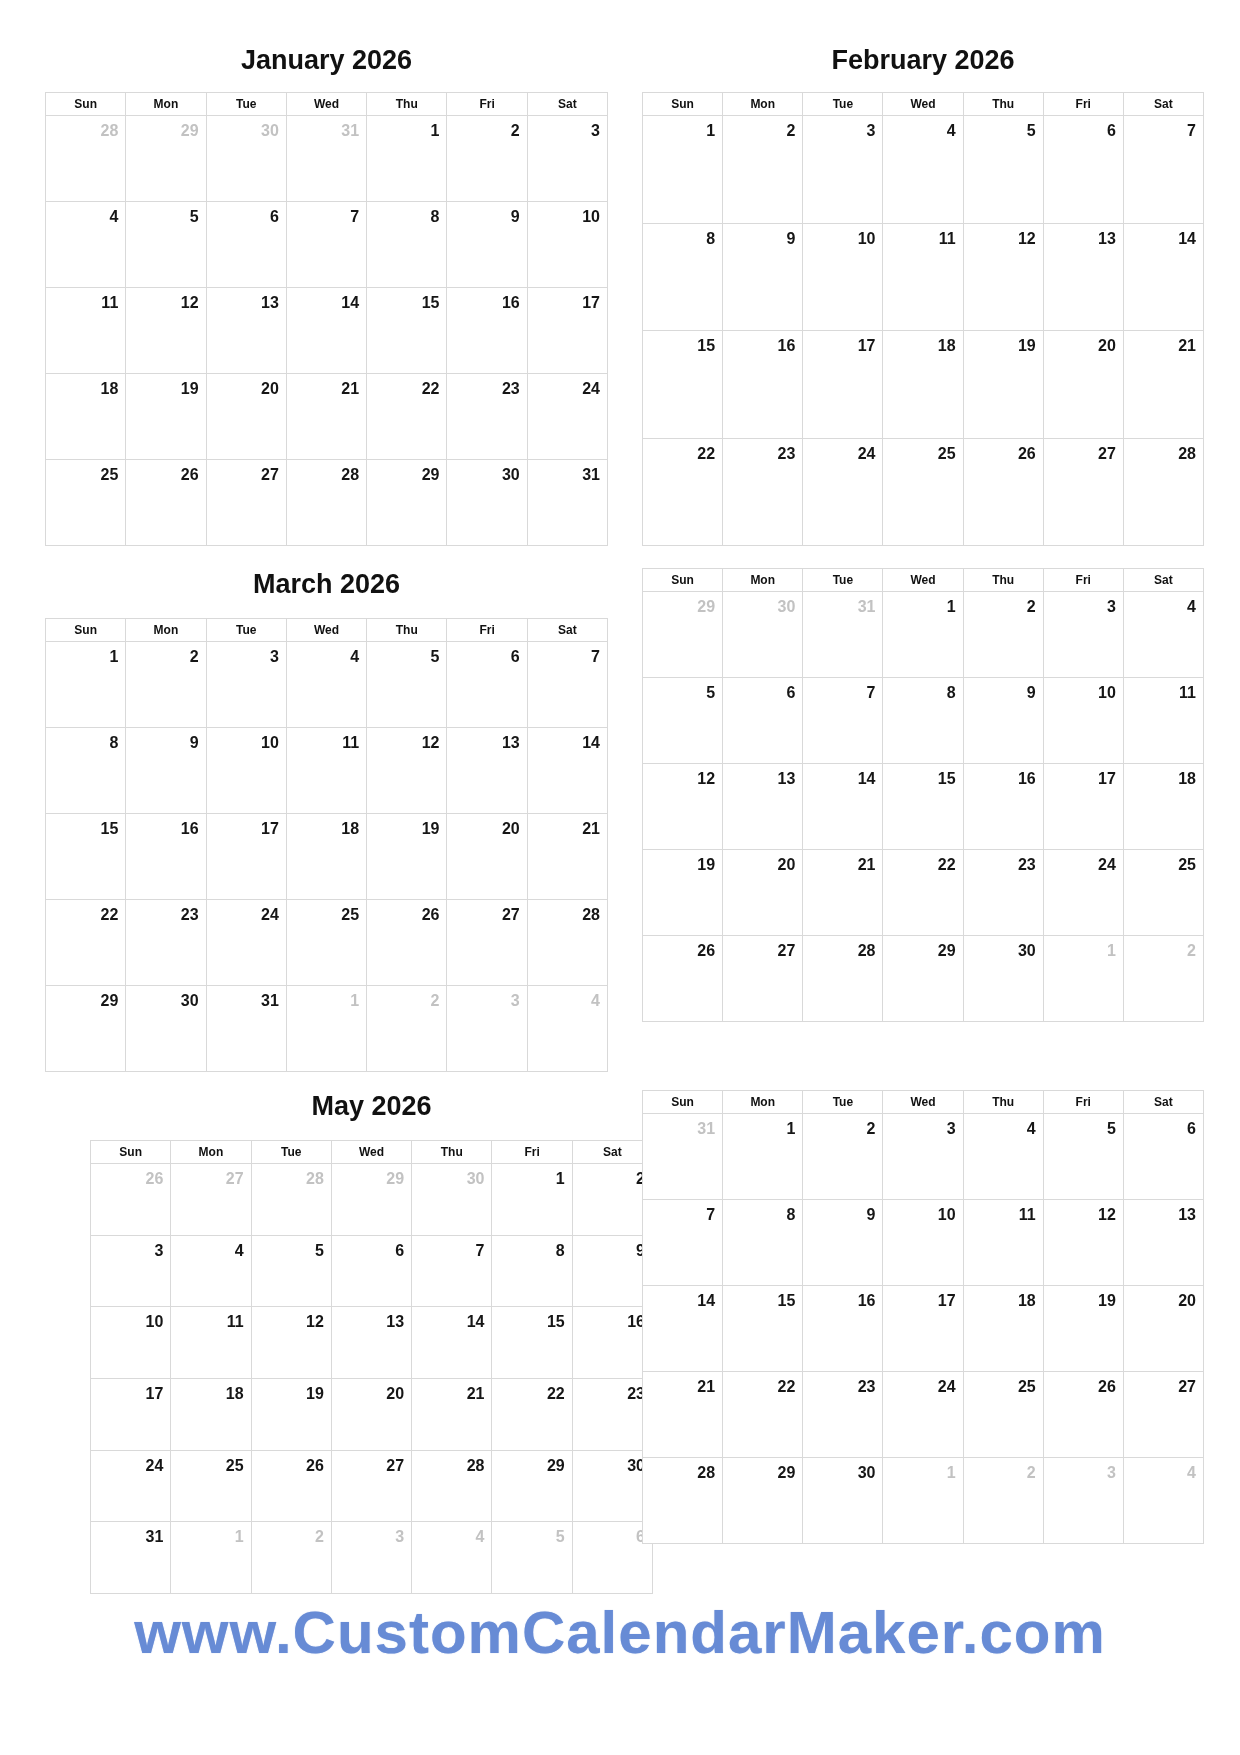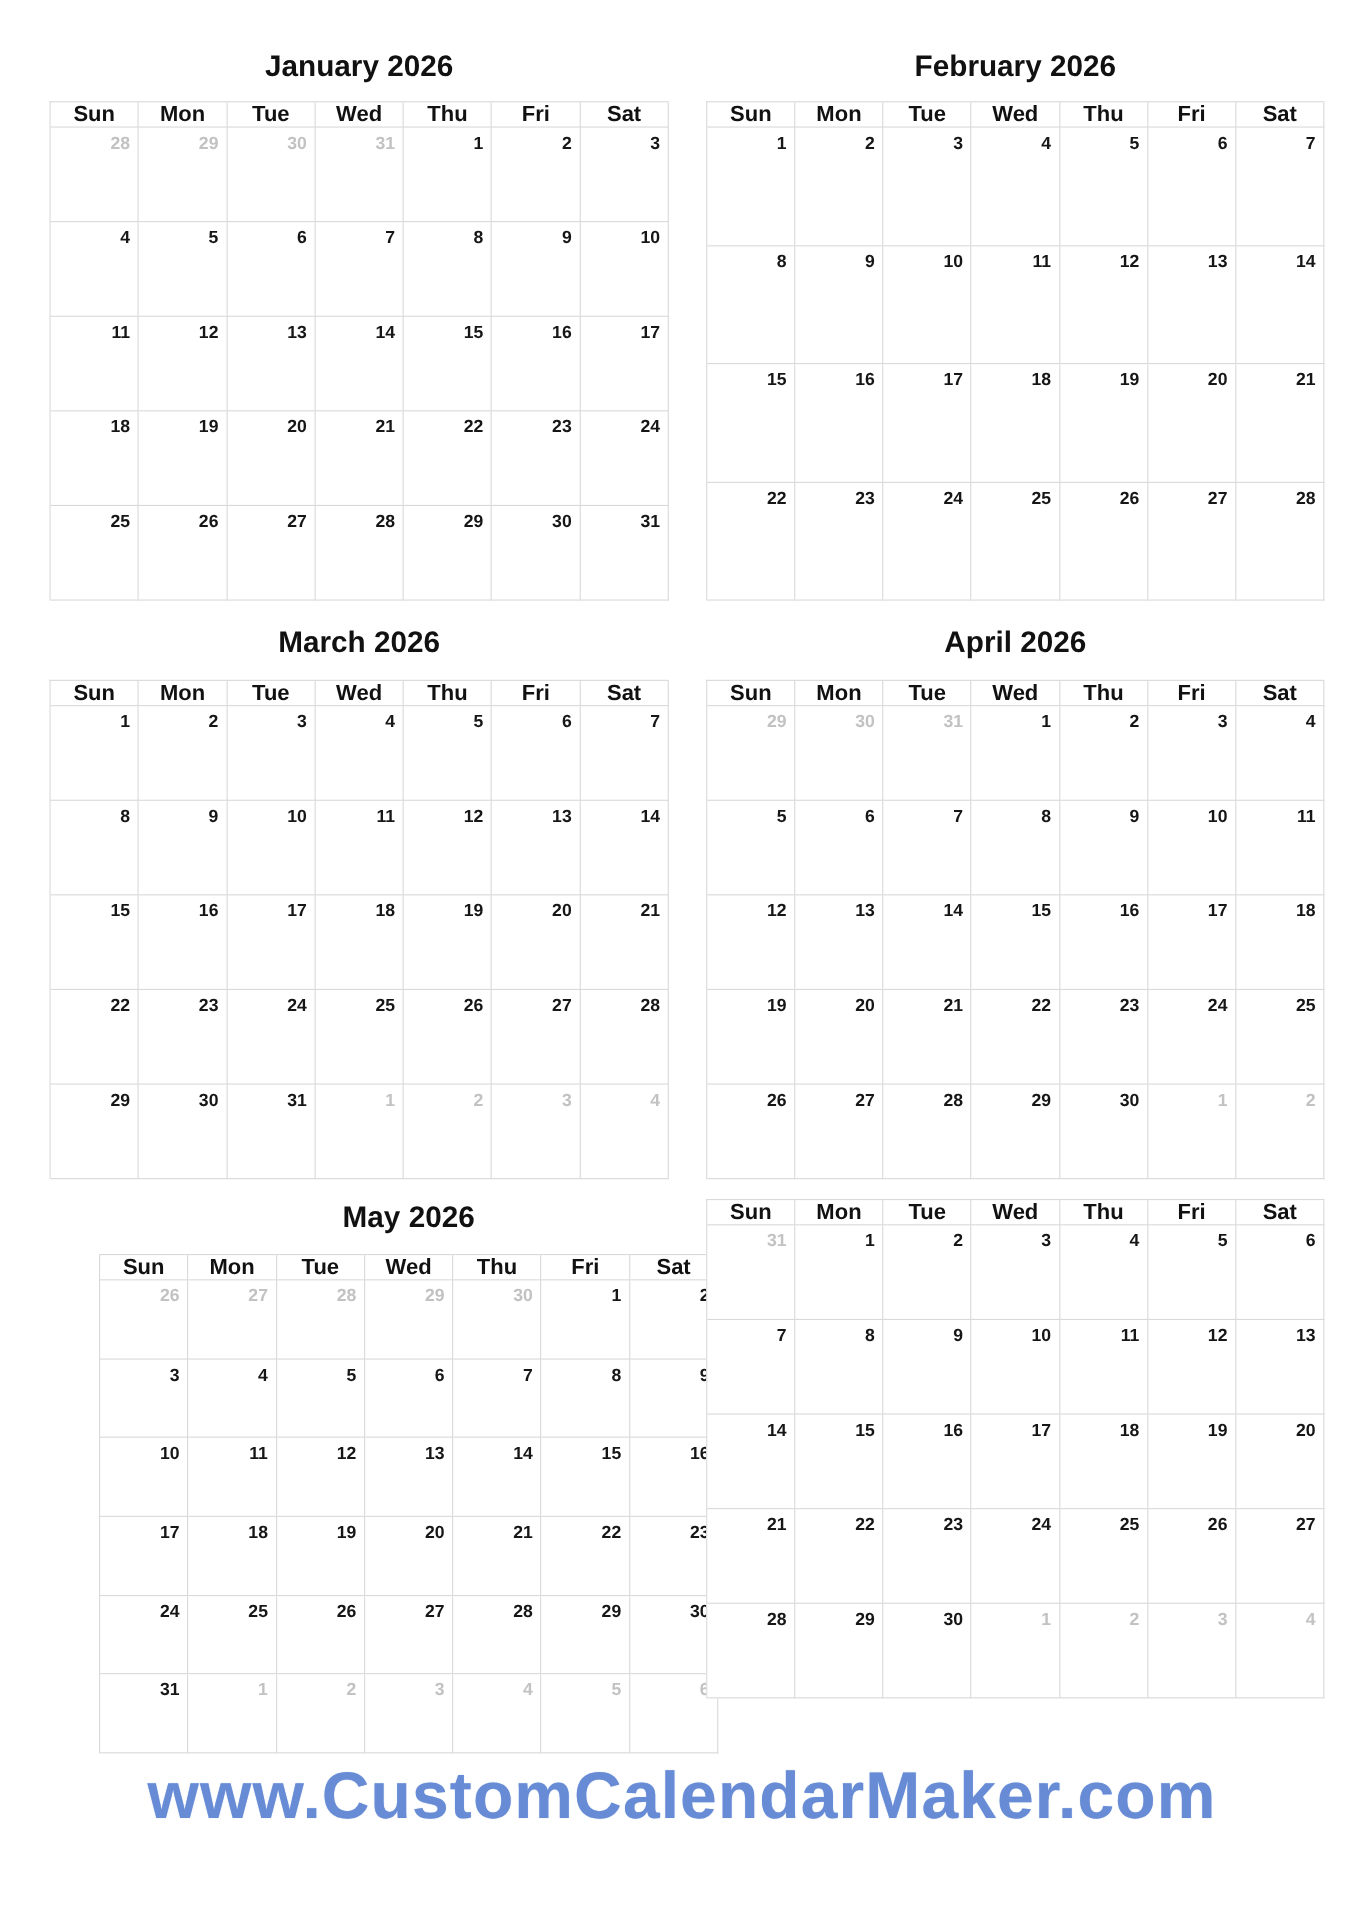--- a/index.html
+++ b/index.html
@@ -33,21 +33,21 @@
     background: #ffffff;
   }
   .cal > div {
     border-right: 1px solid #d9d9d9;
     border-bottom: 1px solid #d9d9d9;
     box-sizing: border-box;
     overflow: hidden;
   }
   .hd {
     display: flex; align-items: center; justify-content: center;
-    font-size: 20px; font-weight: bold; color: #111111;
+    font-size: 12px; font-weight: bold; color: #111111;
   }
   .cell {
     text-align: right;
     padding: 6px 7px 0 0;
     font-size: 16px; font-weight: bold; color: #161616;
     line-height: 18px;
   }
   .cell.muted { color: #c2c2c2; }
 
   
@@ -205,21 +205,20 @@
         <div class="cell">30</div>
         <div class="cell">31</div>
         <div class="cell muted">1</div>
         <div class="cell muted">2</div>
         <div class="cell muted">3</div>
         <div class="cell muted">4</div>
       </div>
   </section>
 
   <section class="month row-2 col-right" id="m3">
-    <h2>April 2026</h2>
     <div class="cal" style="grid-template-rows: 23px repeat(5, 1fr);">
         <div class="hd">Sun</div>
         <div class="hd">Mon</div>
         <div class="hd">Tue</div>
         <div class="hd">Wed</div>
         <div class="hd">Thu</div>
         <div class="hd">Fri</div>
         <div class="hd">Sat</div>
         <div class="cell muted">29</div>
         <div class="cell muted">30</div>

